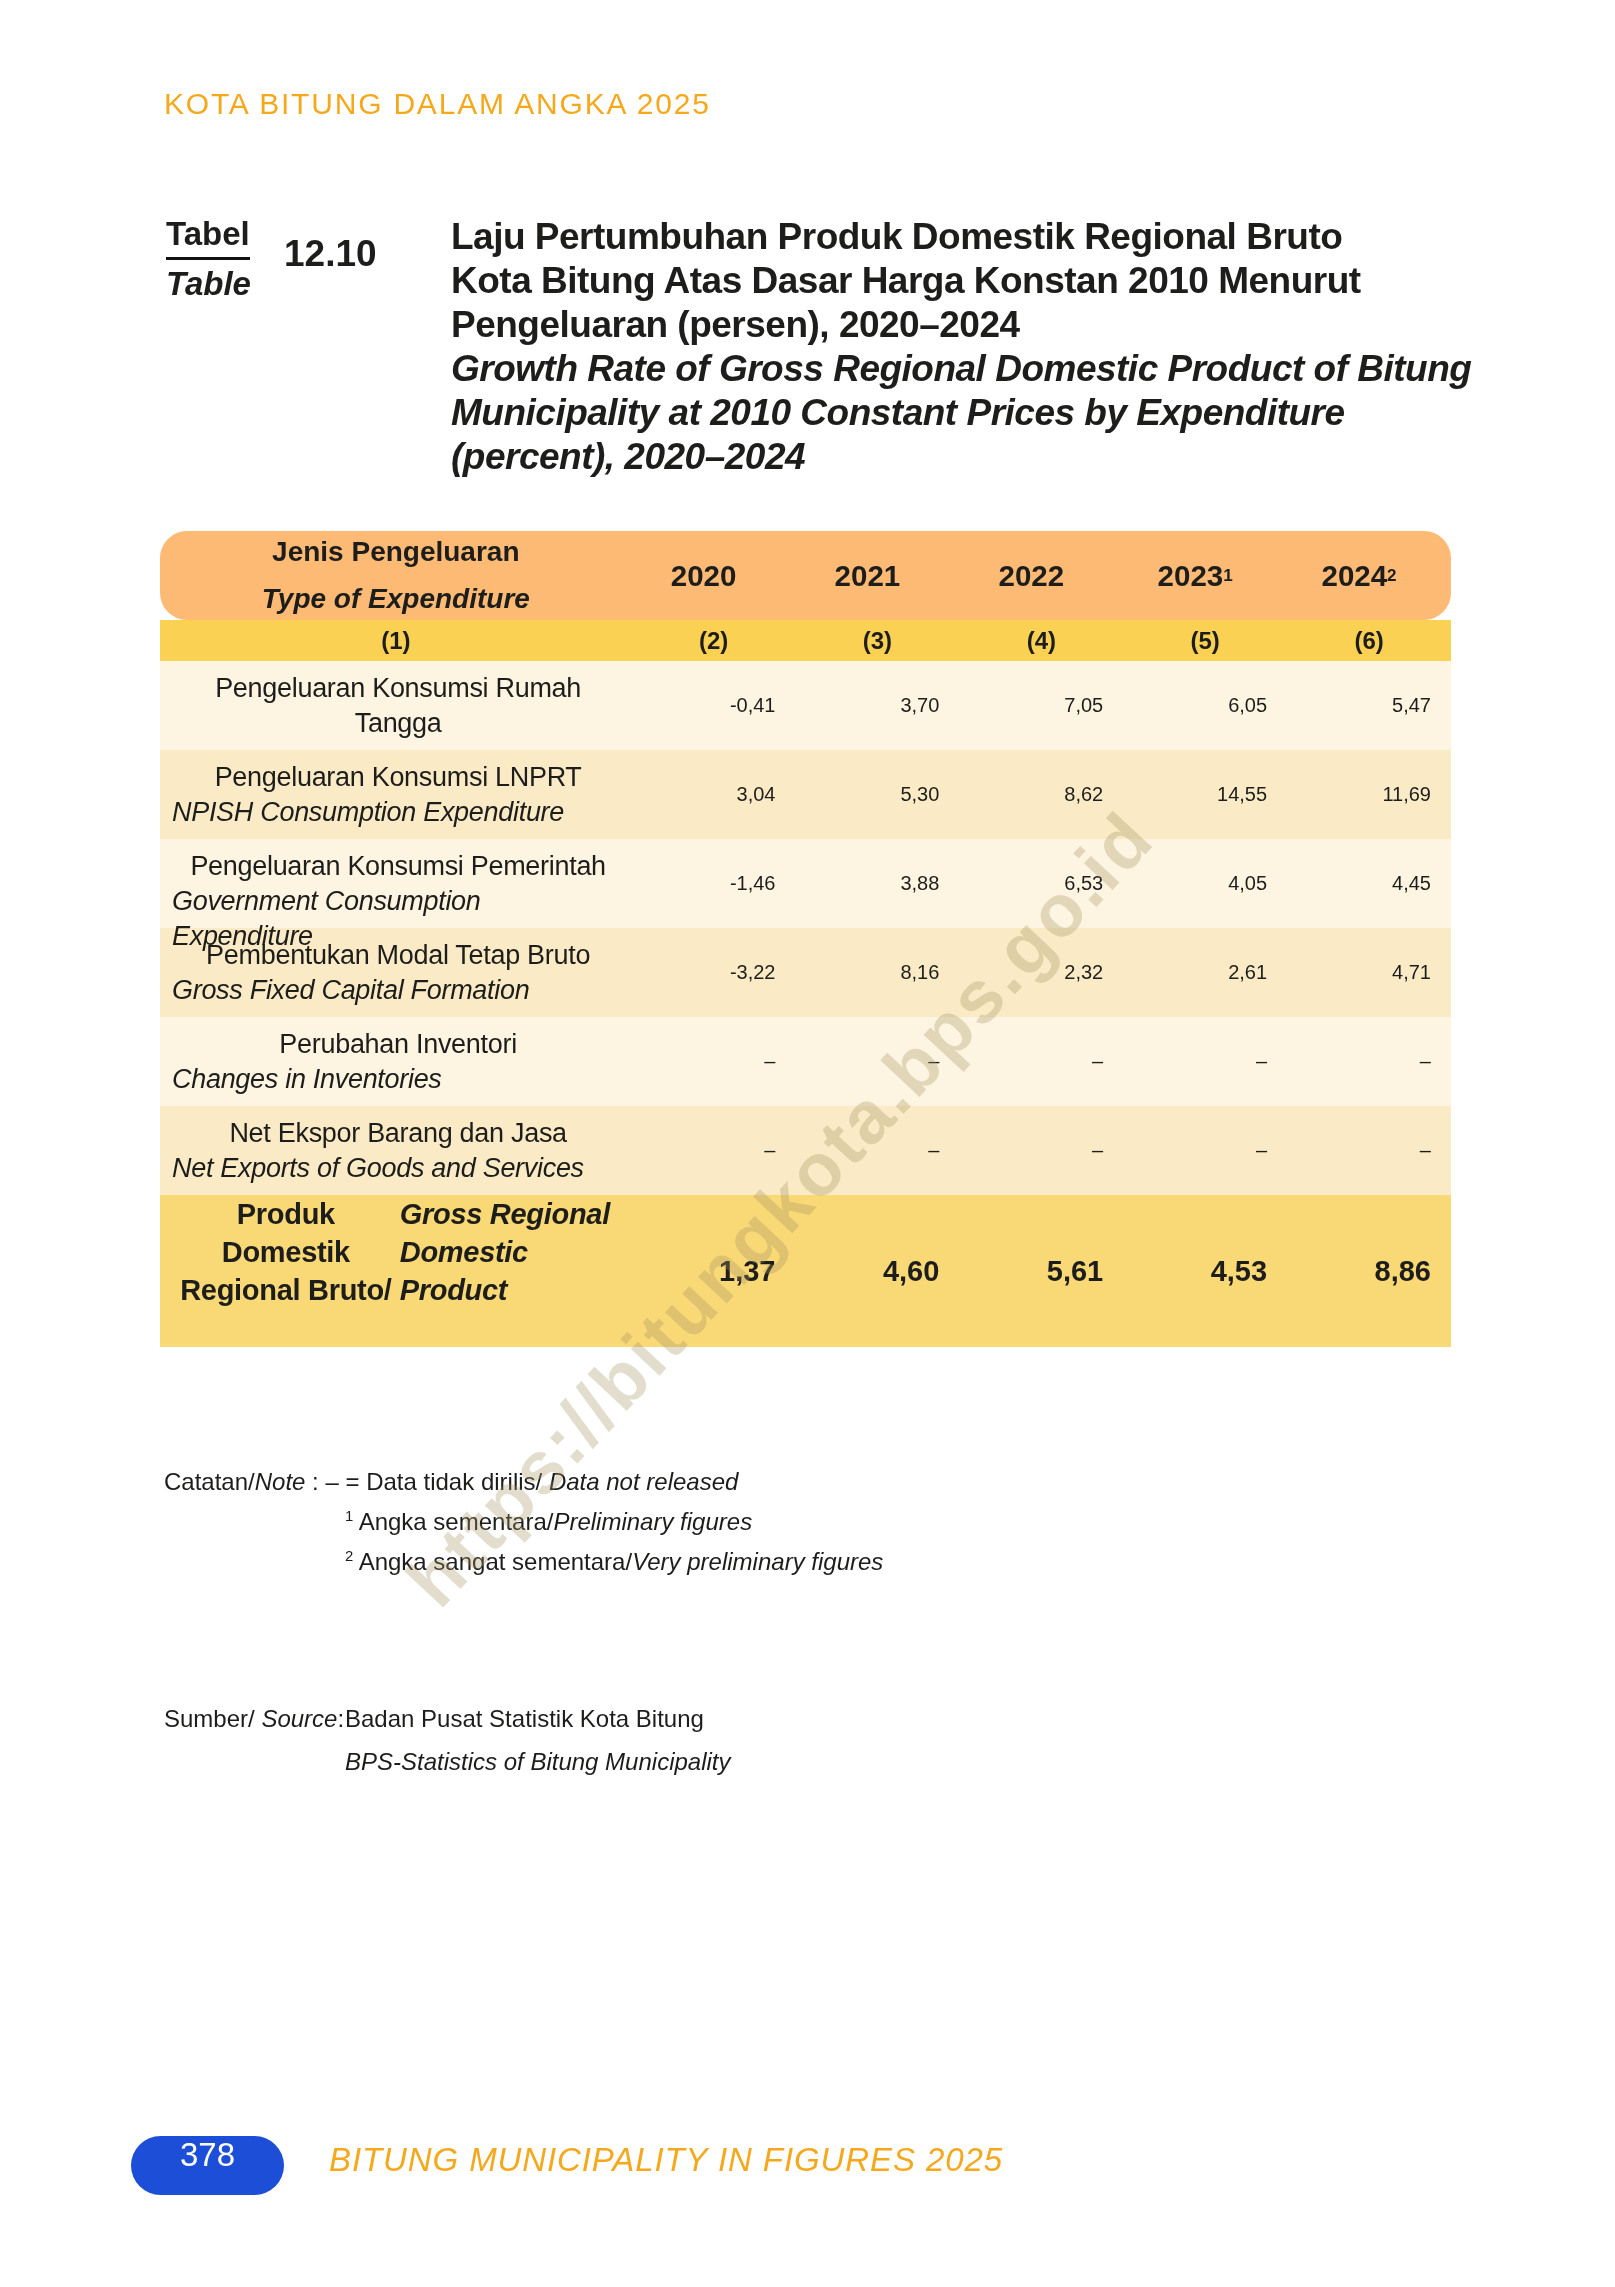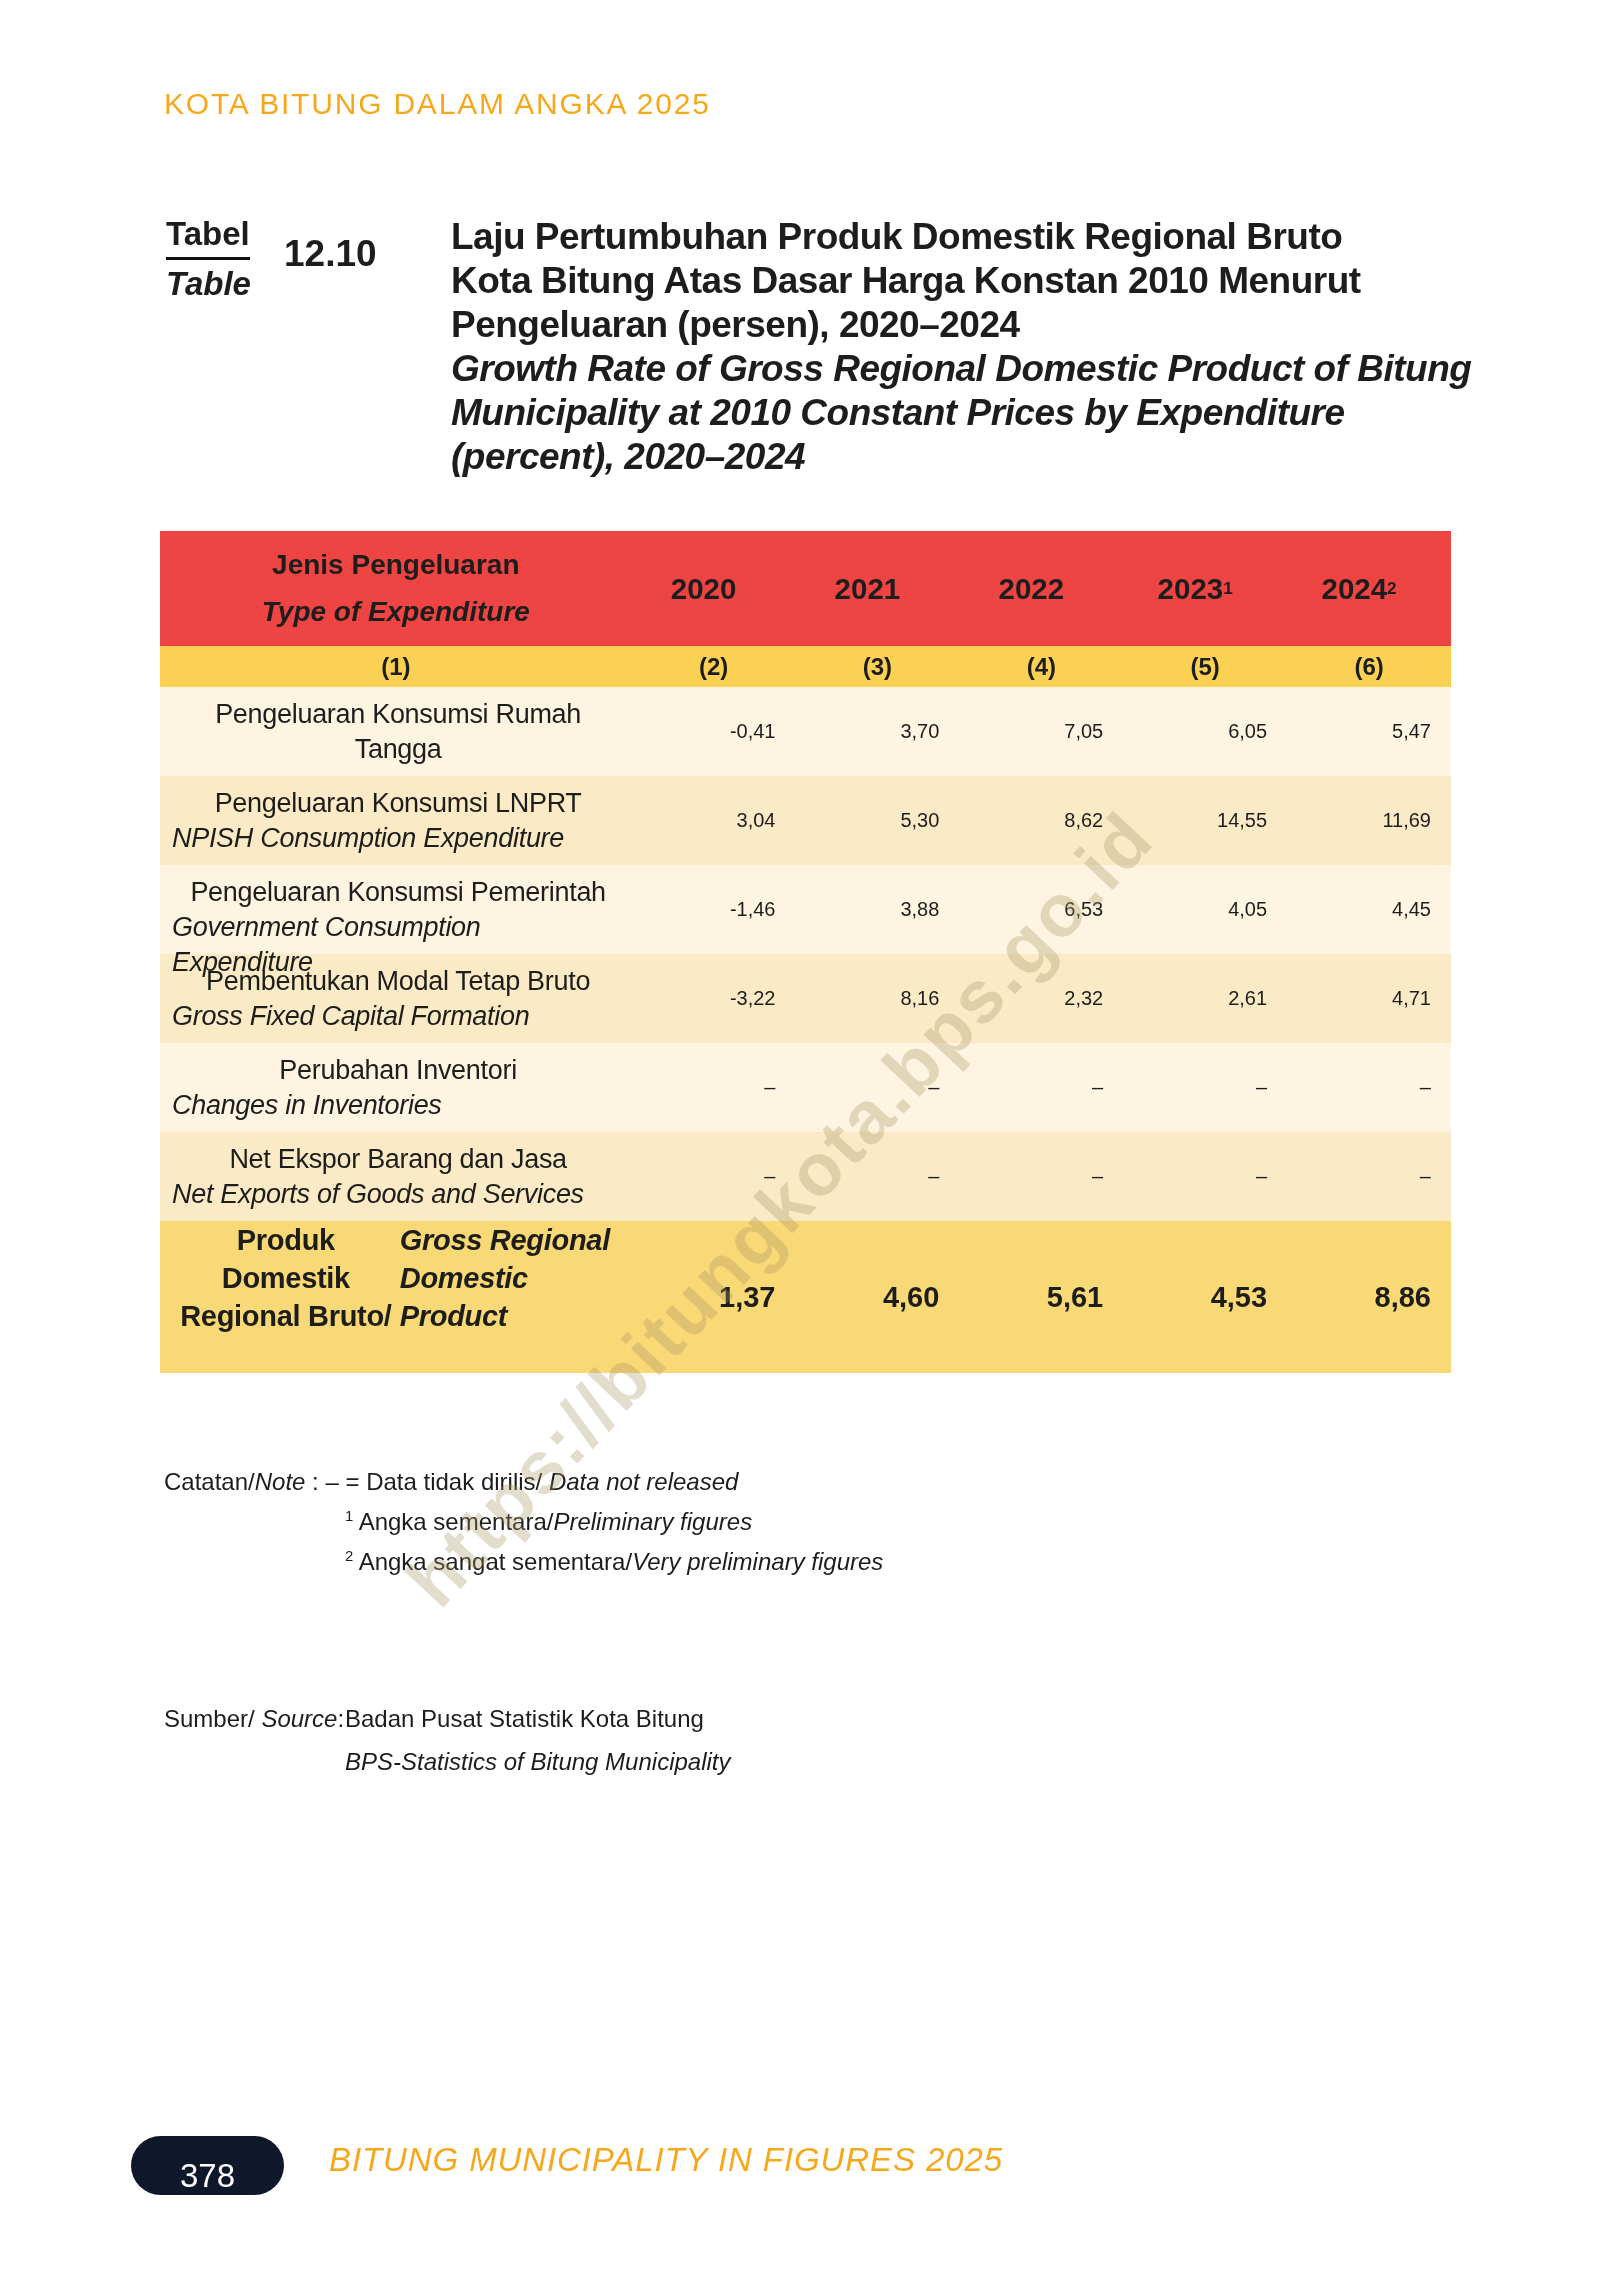--- a/index.html
+++ b/index.html
@@ -18,21 +18,21 @@
   .title-block { position:absolute; left:451px; top:215px; width:1034px; }
   .title-block .line { font-size:37px; font-weight:700; line-height:44px; letter-spacing:-0.5px; }
   .title-block .en { font-style:italic; }
 
   
   .gtable { position:absolute; left:160px; top:531px; width:1291px; z-index:1; }
   .trow { display:flex; width:100%; }
   .c-label { width:472px; }
   .c-num  { width:164px; display:flex; align-items:center; justify-content:flex-end; padding-right:20px; }
 
-  .thead { height:115px; background:#ef4444; }
+  .thead { height:89px; background:#fdba74;border-radius:27px; }
   .thead .c-label { display:flex; flex-direction:column; align-items:center; justify-content:center; }
   .thead .h-id { font-size:28px; font-weight:700; }
   .thead .h-en { font-size:28px; font-weight:700; font-style:italic; margin-top:15px; }
   .thead .c-num { justify-content:center; font-size:29.5px; font-weight:700; }
   .thead sup { font-size:0.58em; vertical-align:super; line-height:0; }
 
   .subhead { height:41px; background:#FBD153; }
   .subhead .cell { display:flex; align-items:center; justify-content:center; font-size:24px; font-weight:700; }
   .subhead .c-label { justify-content:center; }
   .subhead .c-num { justify-content:center; padding-right:0; }
@@ -61,22 +61,22 @@
   .notes i { font-style:italic; }
   .note-indent { margin-left:181px; }
   .notes sup { font-size:0.62em; vertical-align:super; line-height:0; }
 
   
   .source { position:absolute; left:164px; top:1697px; font-size:24px; line-height:43px; display:flex; }
   .source .src-label { width:181px; }
   .source i { font-style:italic; }
 
   
-  .page-badge { position:absolute; left:131px; top:2136px; width:153px; height:59px; background:#0f172a;
-                border-radius:29.5px; display:flex; align-items:flex-end; justify-content:center;
+  .page-badge { position:absolute; left:131px; top:2136px; width:153px; height:59px; background:#1d4ed8;
+                border-radius:29.5px; display:flex; align-items:flex-start; justify-content:center;
                 color:#ffffff; font-size:33px; }
   .footer-text { position:absolute; left:329px; top:2141px; font-size:33px; font-style:italic;
                  color:#F6A81C; letter-spacing:0.9px; }
 </style>
 </head>
 <body>
 
 <div id="page">
 
   <div class="running-header">KOTA BITUNG DALAM ANGKA 2025</div>

